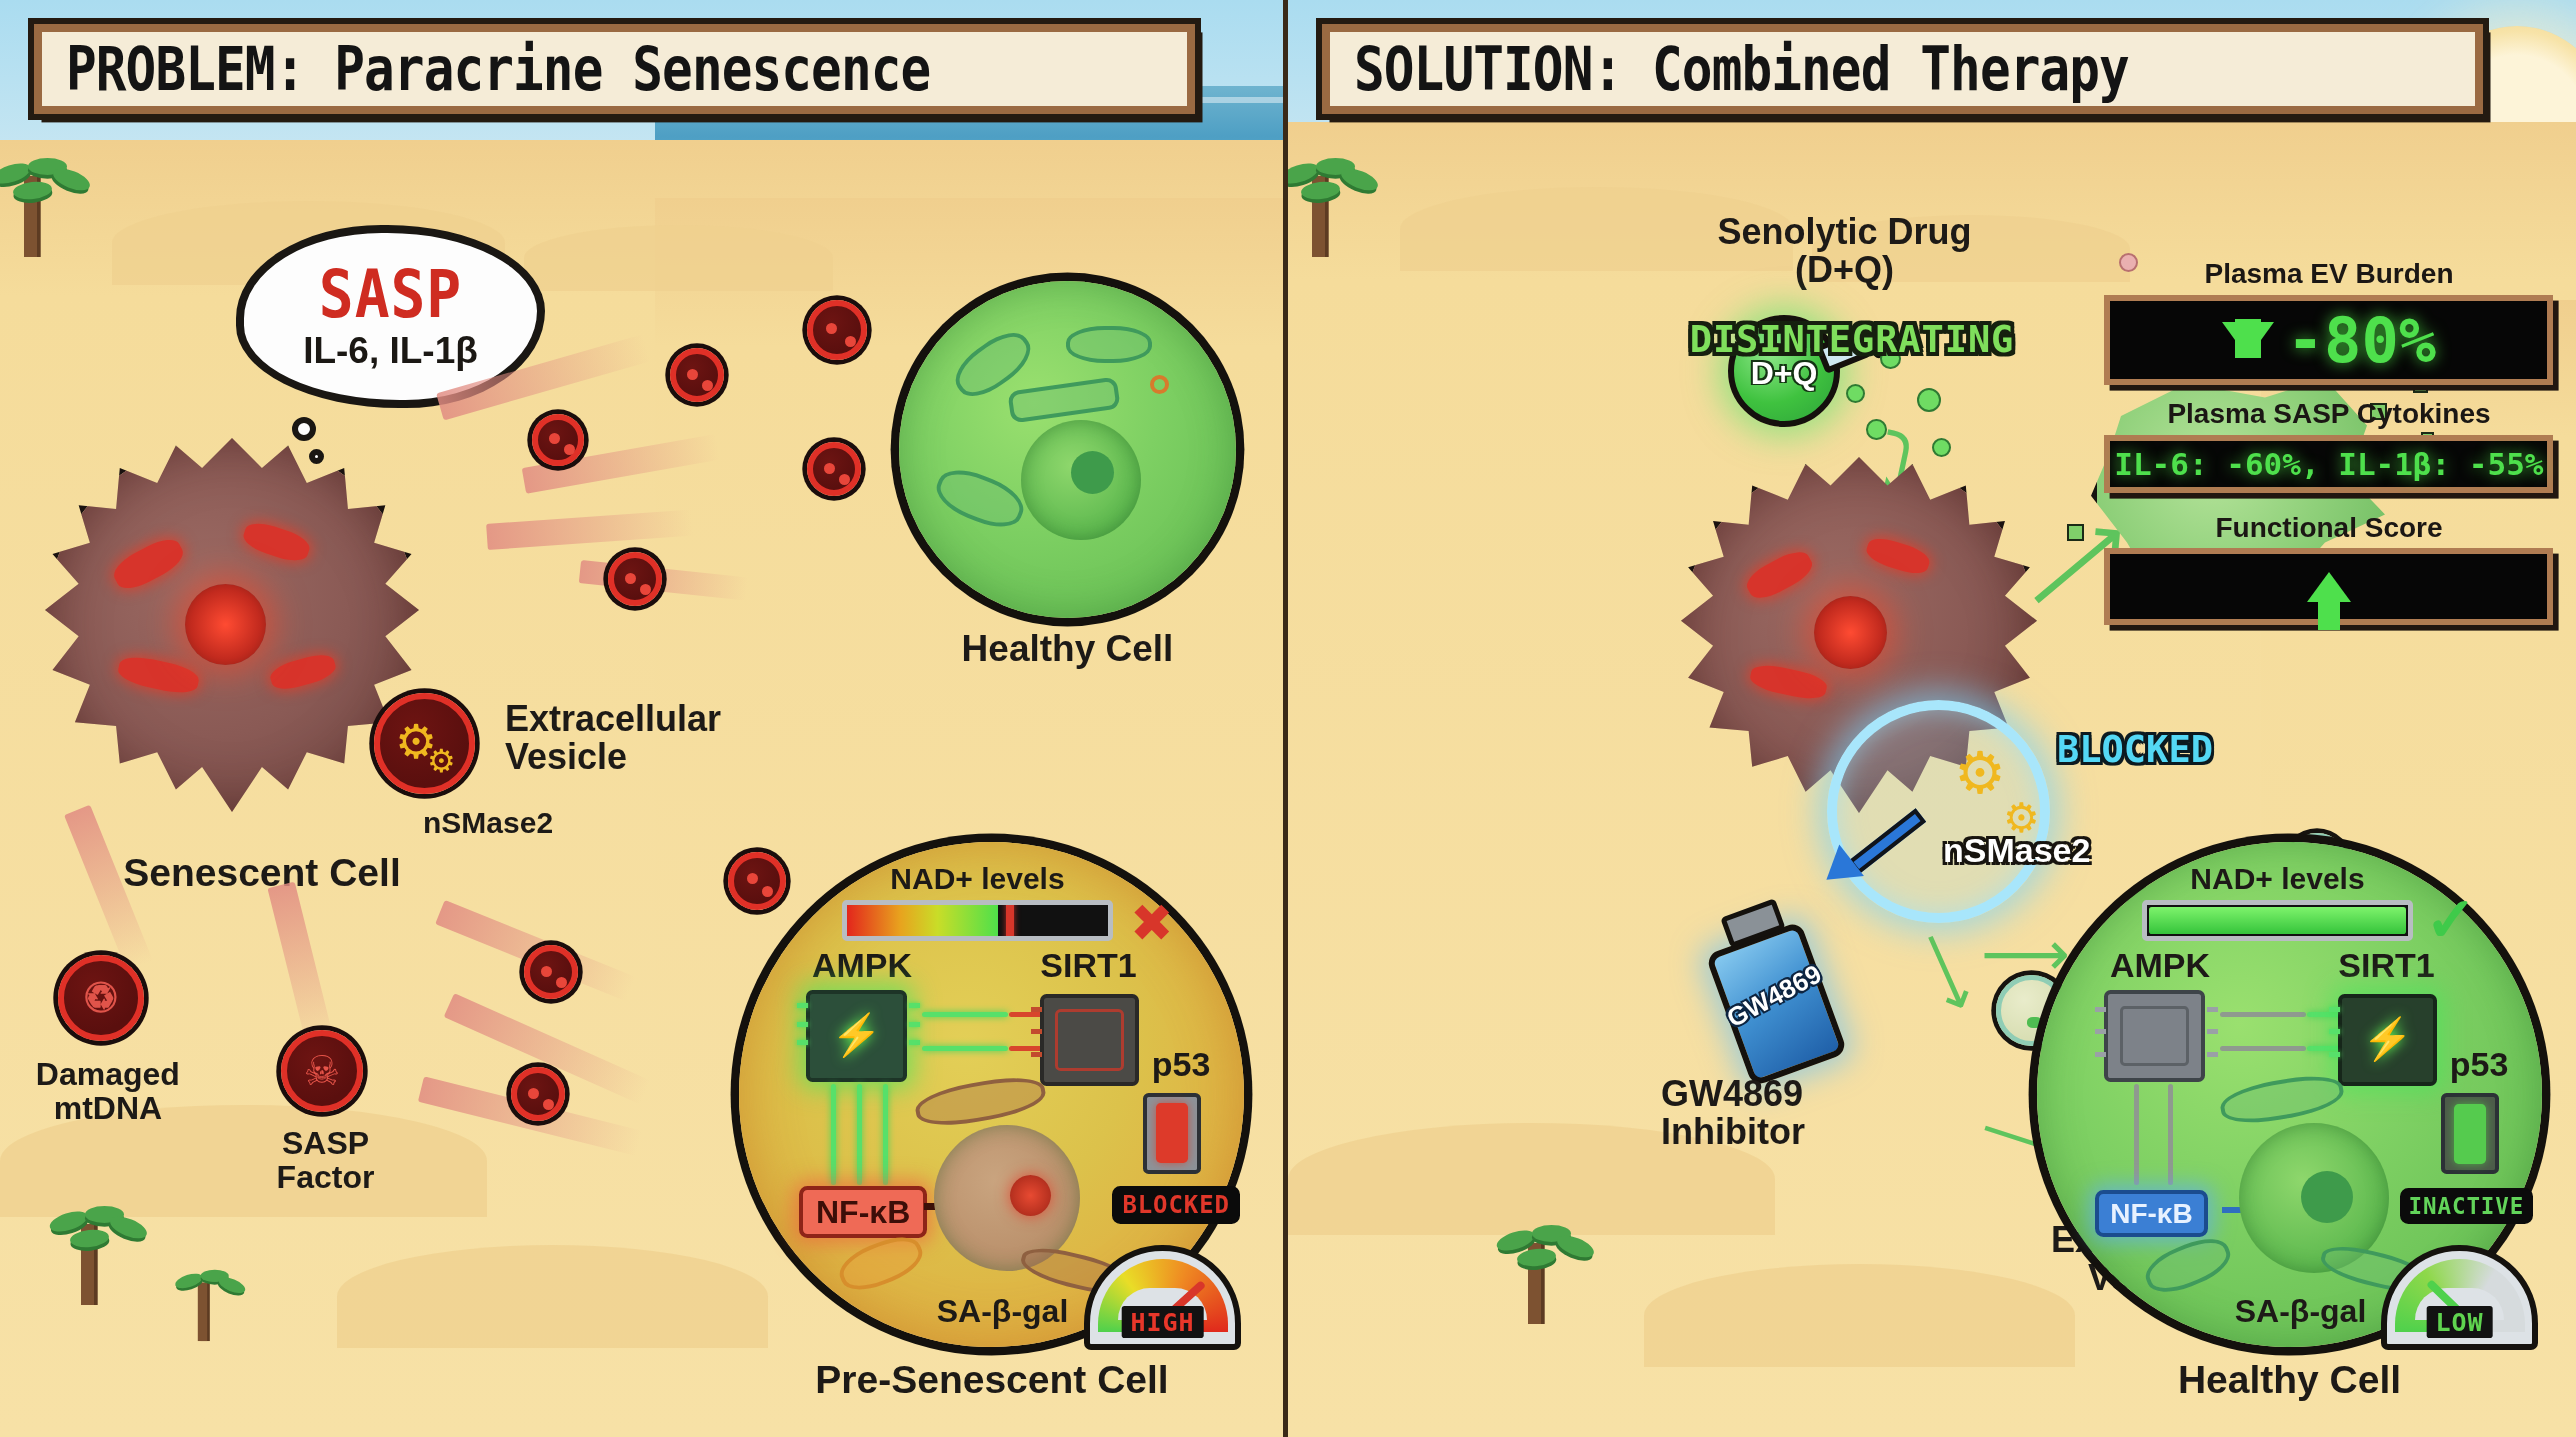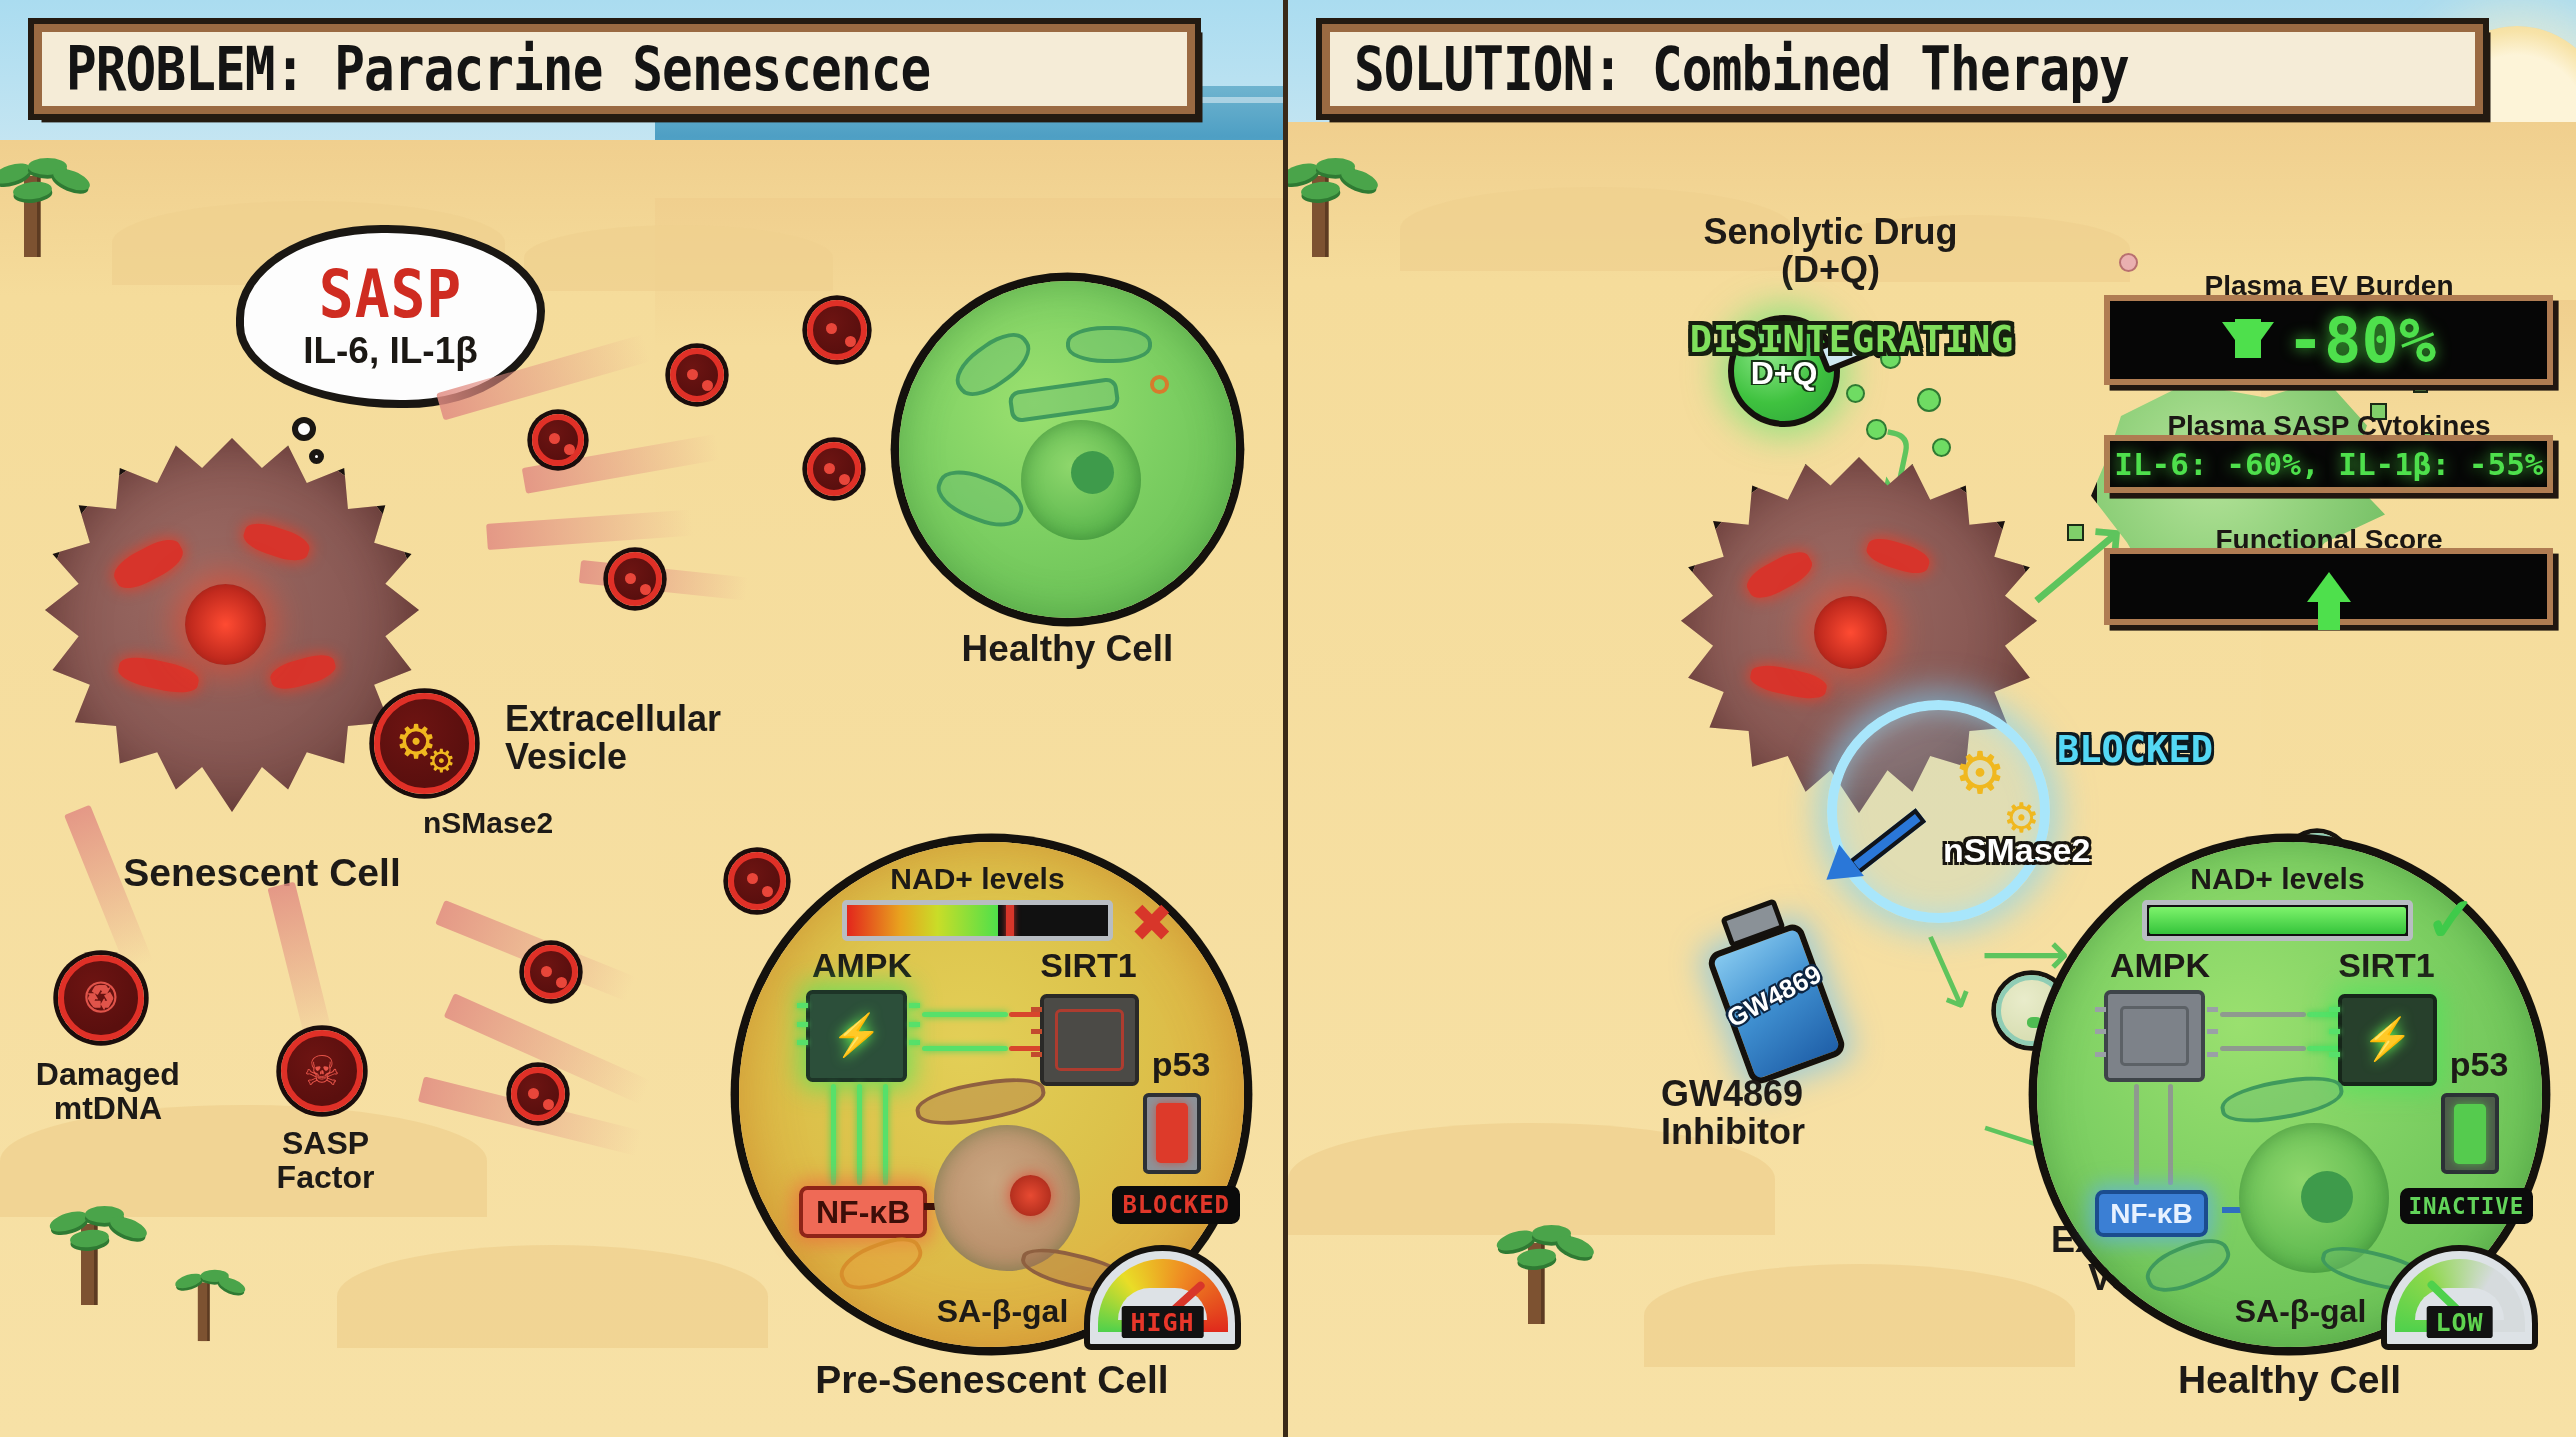--- a/index.html
+++ b/index.html
@@ -154,21 +154,21 @@
   .gauge .hole { position: absolute; left: 28px; right: 28px; top: 37px; bottom: 24px;
                  background: #dde2e6; border-radius: 56px 56px 0 0; }
   .gauge .hand { position: absolute; left: 50%; bottom: 28px; width: 8.4px; height: 49px;
                  border-radius: 3.7px; transform-origin: 50% 100%; }
   .gauge .txt { position: absolute; left: 50%; bottom: 5.6px; transform: translateX(-50%);
                 background: #121212; font-family: "DejaVu Sans Mono", monospace; font-weight: bold;
                 font-size: 25px; letter-spacing: 0.9px; padding: 1.9px 9.4px; border-radius: 2.8px; }
 
   
   .stat-title { position: absolute; color: #1b1714; font-weight: bold; font-size: 28px;
-                text-align: center; width: 100%; margin-top: 12px; }
+                text-align: center; width: 100%; }
   .stat-box { position: absolute; background: #060606; border: 6.6px solid #b07c52;
               box-shadow: 5.6px 5.6px 0 #211610; display: flex; align-items: center;
               justify-content: center; gap: 13px; }
   .stat-val { color: #4ee04c; font-family: "DejaVu Sans Mono", monospace; font-weight: bold;
               text-shadow: 0 0 15px rgba(80,230,70,.8); }
 
   
   .flask { position: absolute; width: 112px; height: 112px; border-radius: 50%;
            background: radial-gradient(circle at 36% 30%, #8fe88a 0%, #3fc23f 55%, #2da23a 100%);
            border: 6.6px solid #14110d; box-shadow: 0 0 32px 11.2px rgba(90,230,110,.55); }
@@ -438,21 +438,21 @@
       <div class="frond" style="left:19px;top:7.5px;"></div>
       <div class="frond" style="left:43px;top:20.6px;transform:rotate(22deg);"></div>
       <div class="frond" style="left:3.7px;top:32px;transform:rotate(-6deg);"></div>
     </div>
     <div style="position:absolute;left:831px;top:253px;width:19px;height:19px;border-radius:50%;background:#eab0b0;border:2.8px solid #b87070;"></div>
 
     <div class="banner">
       <span>SOLUTION: Combined Therapy</span>
     </div>
 
-    <div class="lbl" style="left:374px;top:213px;width:337px;font-size:36px;">Senolytic Drug
+    <div class="lbl" style="left:388px;top:213px;width:337px;font-size:36px;">Senolytic Drug
 (D+Q)</div>
     <div class="flask" style="left:440px;top:315px;">
       <div class="neck"></div>
         <div class="cork"></div>
       <div class="lbl2">D+Q</div>
     </div>
     <div style="position:absolute;left:592px;top:348px;width:20.6px;height:20.6px;border-radius:50%;background:#6fdc63;border:2.8px solid #2f7a33;"></div>
     <div style="position:absolute;left:629px;top:388px;width:24px;height:24px;border-radius:50%;background:#6fdc63;border:2.8px solid #2f7a33;"></div>
     <div style="position:absolute;left:578px;top:419px;width:20.6px;height:20.6px;border-radius:50%;background:#6fdc63;border:2.8px solid #2f7a33;"></div>
     <div style="position:absolute;left:644px;top:438px;width:19px;height:19px;border-radius:50%;background:#6fdc63;border:2.8px solid #2f7a33;"></div>

